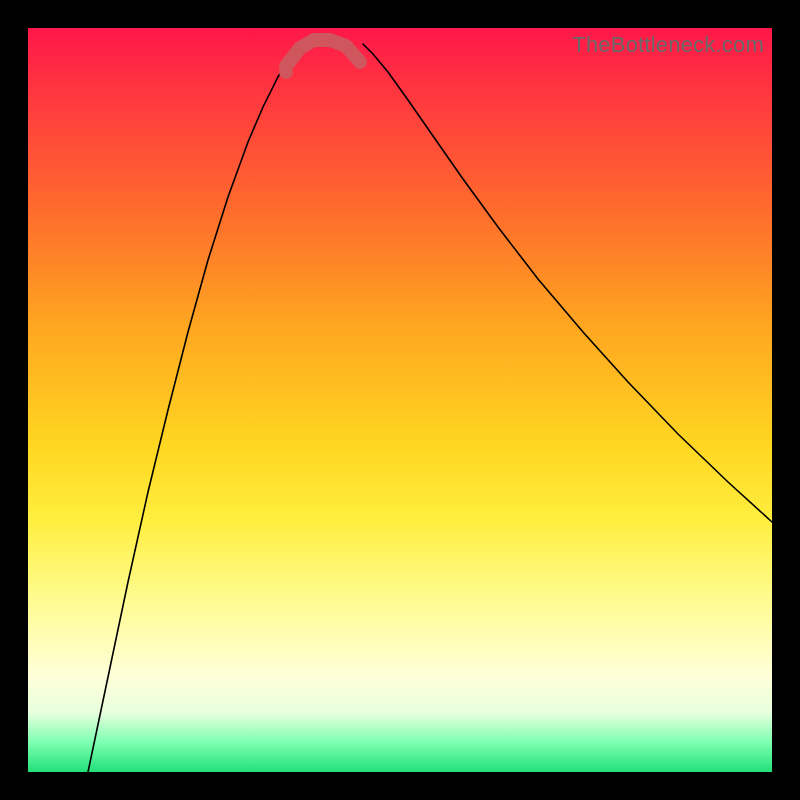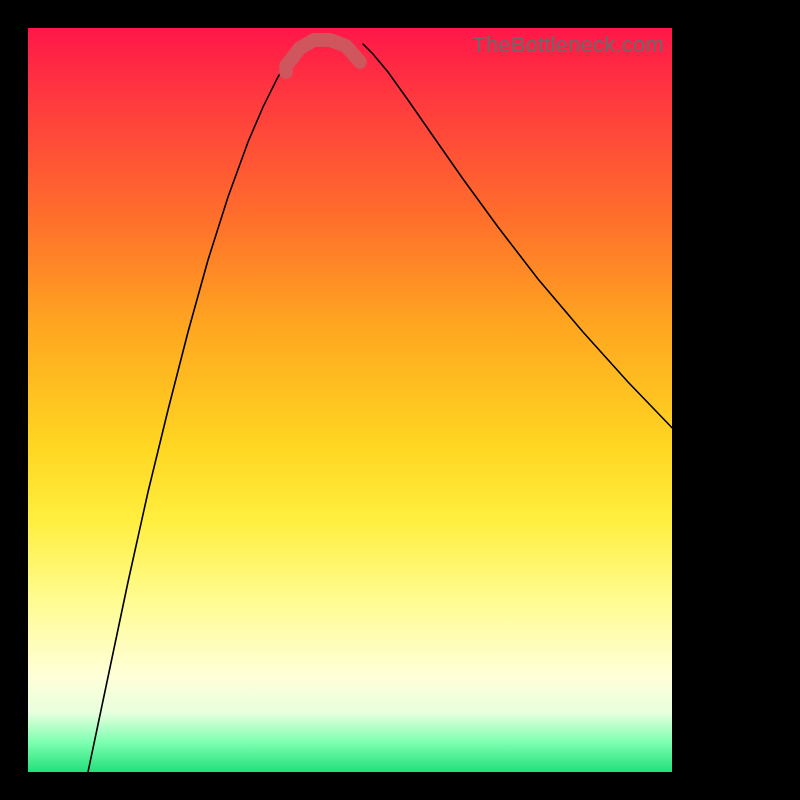--- a/index.html
+++ b/index.html
@@ -8,21 +8,21 @@
     width: 800px;
     height: 800px;
     background: #000;
     overflow: hidden;
     font-family: Arial, Helvetica, sans-serif;
   }
   .frame {
     position: absolute;
     left: 28px;
     top: 28px;
-    width: 644px;
+    width: 744px;
     height: 744px;
     background: linear-gradient(to bottom,
       #ff1749 0%,
       #ff3b3e 10%,
       #ff6d2c 25%,
       #ffa620 40%,
       #ffd621 56%,
       #ffee3e 66%,
       #fffb8a 76%,
       #ffffd8 87%,

